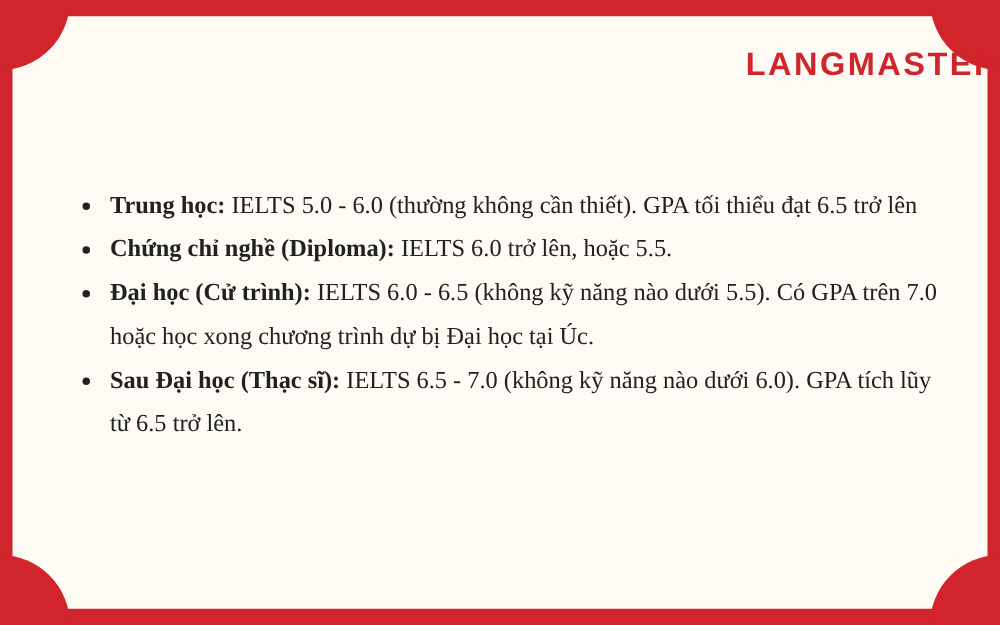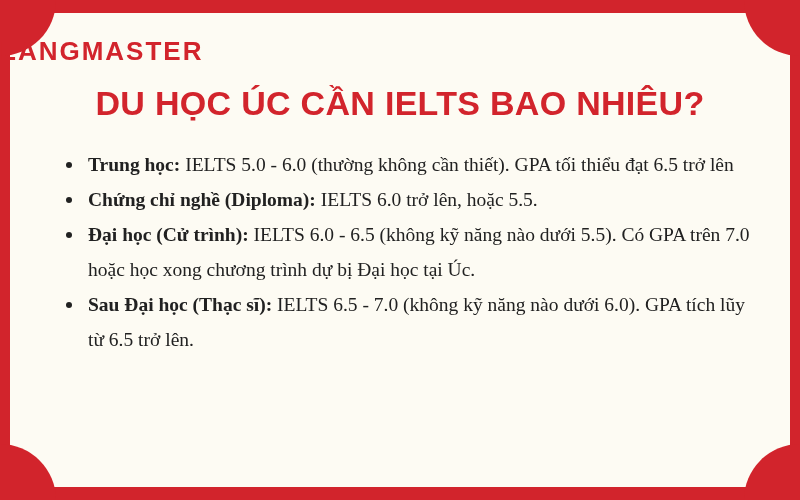--- a/index.html
+++ b/index.html
@@ -32,21 +32,21 @@
   }
   .corner.tl { left: -56px; top: -56px; }
   .corner.tr { right: -56px; top: -56px; }
   .corner.bl { left: -56px; bottom: -56px; }
   .corner.br { right: -56px; bottom: -56px; }
   .logo {
     position: absolute;
     top: 36px;
     left: 0;
     width: 100%;
-    text-align: left;
+    text-align: right;
     color: #D2242C;
     font-size: 26px;
     font-weight: 800;
     letter-spacing: 2px;
   }
   .title {
     position: absolute;
     top: 84px;
     left: 0;
     width: 100%;
@@ -89,21 +89,20 @@
 <div class="frame">
   <div class="panel"></div>
 
   <div class="corner tl"></div>
   <div class="corner tr"></div>
   <div class="corner bl"></div>
   <div class="corner br"></div>
 
   <div class="logo">LANGMASTER</div>
 
-  <div class="title">DU HỌC ÚC CẦN IELTS BAO NHIÊU?</div>
 
   <ul class="list">
     <li>
       <span class="bullet"></span><span class="item-label">Trung học:</span><span class="item-text"> IELTS 5.0 - 6.0 (thường không cần thiết). GPA tối thiểu đạt 6.5 trở lên</span>
     </li>
     <li>
       <span class="bullet"></span><span class="item-label">Chứng chỉ nghề (Diploma):</span><span class="item-text"> IELTS 6.0 trở lên, hoặc 5.5.</span>
     </li>
     <li>
       <span class="bullet"></span><span class="item-label">Đại học (Cử trình):</span><span class="item-text"> IELTS 6.0 - 6.5 (không kỹ năng nào dưới 5.5). Có GPA trên 7.0 hoặc học xong chương trình dự bị Đại học tại Úc.</span>

